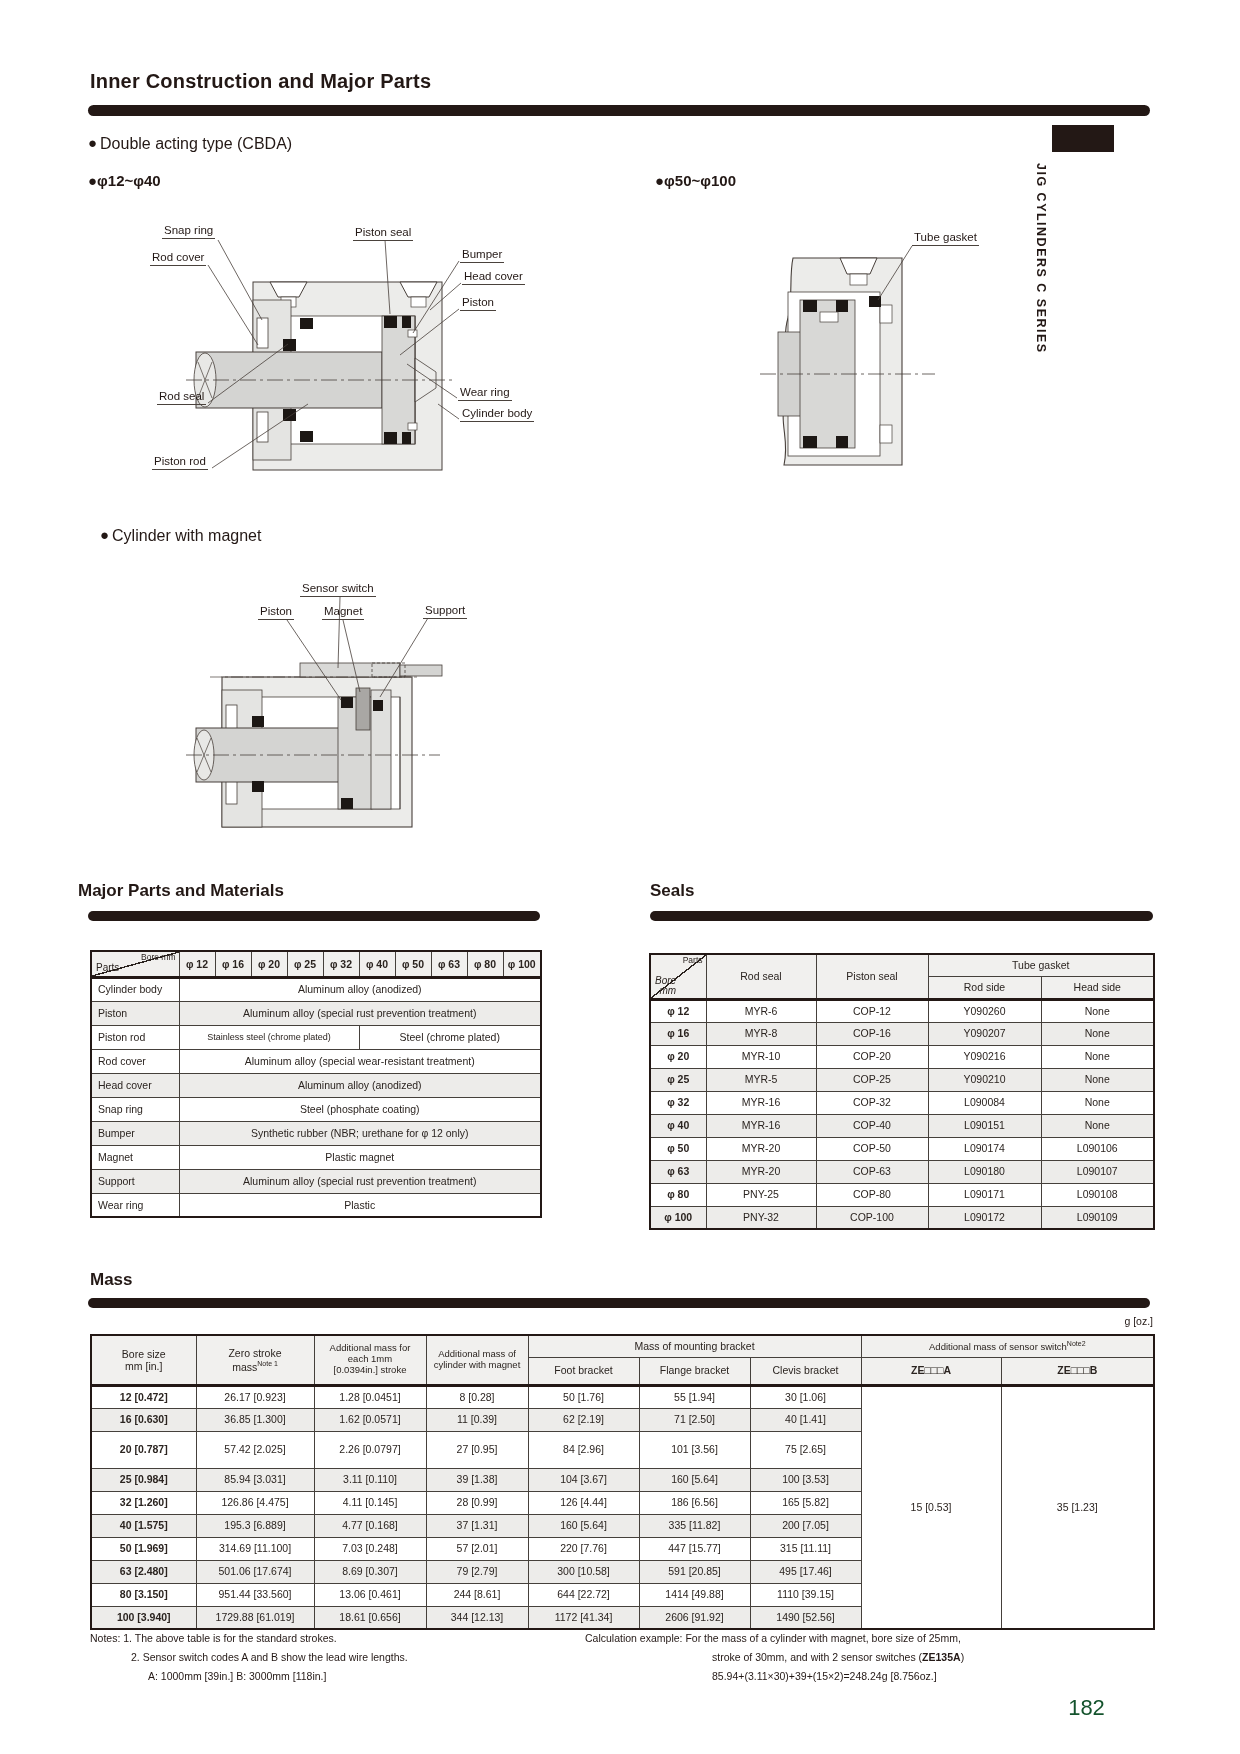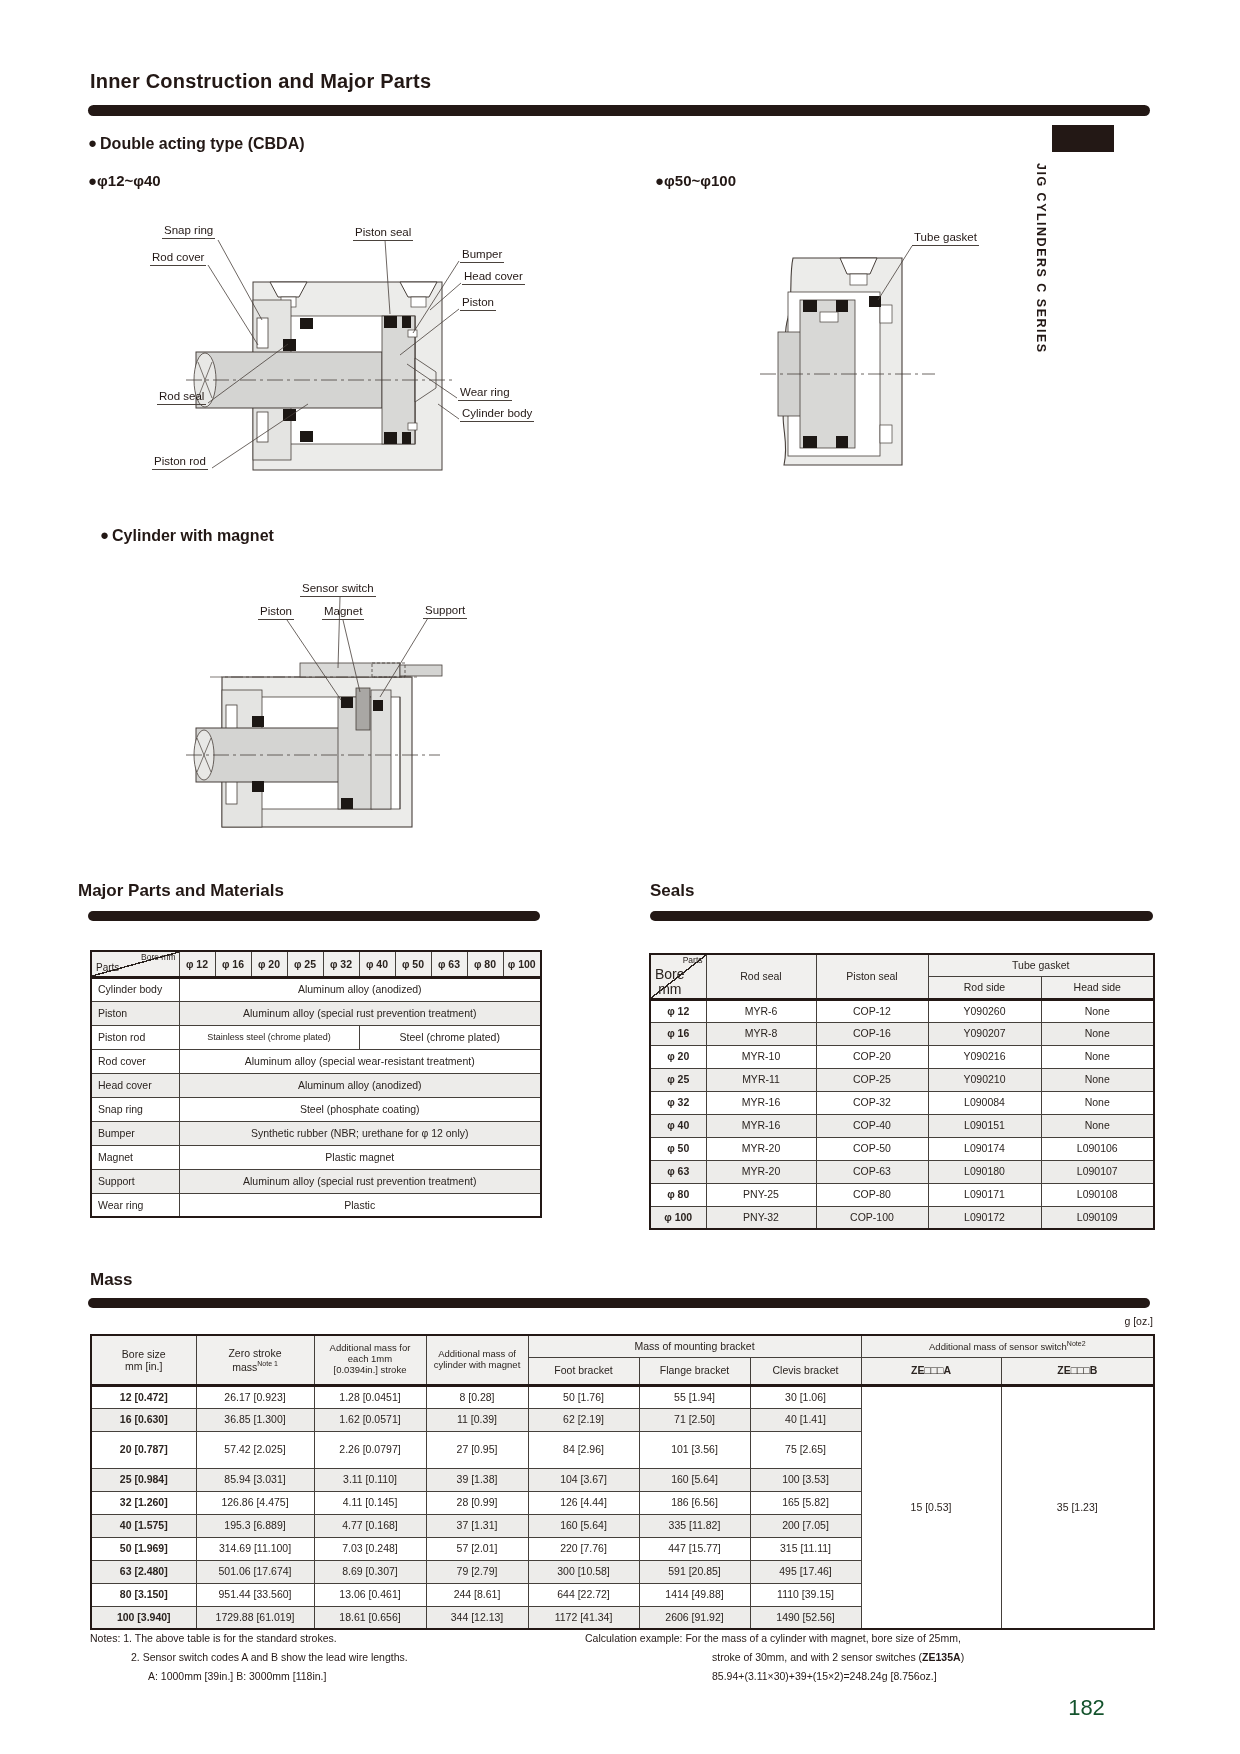--- a/index.html
+++ b/index.html
@@ -2,21 +2,21 @@
 <html><head>
 <meta charset="utf-8">
 <style>
   html,body{margin:0;padding:0;background:#ffffff;}
   #page{position:relative;width:1240px;height:1754px;background:#ffffff;
         font-family:"Liberation Sans","DejaVu Sans",sans-serif;color:#231815;overflow:hidden;}
   .abs{position:absolute;}
   .bar{background:#231815;height:11px;border-radius:5.5px;}
   .h1{font-size:20px;font-weight:bold;letter-spacing:.2px;}
   .h2{font-size:17px;font-weight:bold;}
-  .bullet-line{font-size:16px;font-weight:bold;}
+  .bullet-line{font-size:16px;font-weight:normal;}
   .bullet-line .blt{font-size:15px;margin-right:3px;vertical-align:1px;}
   .phi-line{font-size:15px;font-weight:bold;}
   .dlabel{font-size:11.5px;color:#231815;border-bottom:1px solid #4a423c;padding:0 2px 1px 2px;line-height:1.1;background:transparent;}
   .vert-series{writing-mode:vertical-rl;font-size:12.5px;font-weight:bold;letter-spacing:1.5px;color:#231815;}
   .tab-black{background:#231815;}
   .unit-note{font-size:10.5px;text-align:right;}
   table{border-collapse:collapse;table-layout:fixed;}
   .t1,.t2,.t3{border:2px solid #231815;}
   .t1 th,.t1 td,.t2 th,.t2 td,.t3 th,.t3 td{
     border:1px solid #45403b;font-weight:normal;font-size:10.5px;color:#2b2420;
@@ -28,21 +28,21 @@
   tr.alt th,tr.alt td{background:#edecea;}
   .part-name{text-align:left !important;padding-left:6px !important;}
   .bold{font-weight:bold !important;}
   .smalltxt{font-size:9px !important;}
   .pre{white-space:pre-line;}
   .hsz{font-size:9.5px !important;}
   .corner{position:relative;padding:0 !important;
     background-image:linear-gradient(to bottom right,transparent calc(50% - .7px),#2a221e calc(50% - .7px),#2a221e calc(50% + .7px),transparent calc(50% + .7px));}
   .c-tr{position:absolute;top:1px;right:3px;font-size:8.5px;}
   .c-bl{position:absolute;bottom:2px;left:4px;font-size:10px;}
-  .c-bl2{position:absolute;bottom:1px;left:4px;font-size:14px;text-align:center;line-height:1.05;white-space:pre-line;}
+  .c-bl2{position:absolute;bottom:1px;left:4px;font-size:10px;text-align:right;line-height:1.05;white-space:pre-line;font-style:italic;}
   sup.note{font-size:7px;vertical-align:super;}
   .notes,.calc{font-size:10.5px;color:#231815;}
   .pageno{font-size:22px;color:#14532d;text-align:center;}
   svg{display:block;}
 </style>
 </head>
 <body>
 
 <div id="page">
 
@@ -296,21 +296,21 @@
         </tr>
       <tr style="height:23px">
           <th class="bold">φ 20</th>
           <td>MYR-10</td>
           <td>COP-20</td>
           <td>Y090216</td>
           <td>None</td>
         </tr>
       <tr style="height:23px" class="alt">
           <th class="bold">φ 25</th>
-          <td>MYR-11</td>
+          <td>MYR-5</td>
           <td>COP-25</td>
           <td>Y090210</td>
           <td>None</td>
         </tr>
       <tr style="height:23px">
           <th class="bold">φ 32</th>
           <td>MYR-16</td>
           <td>COP-32</td>
           <td>L090084</td>
           <td>None</td>

